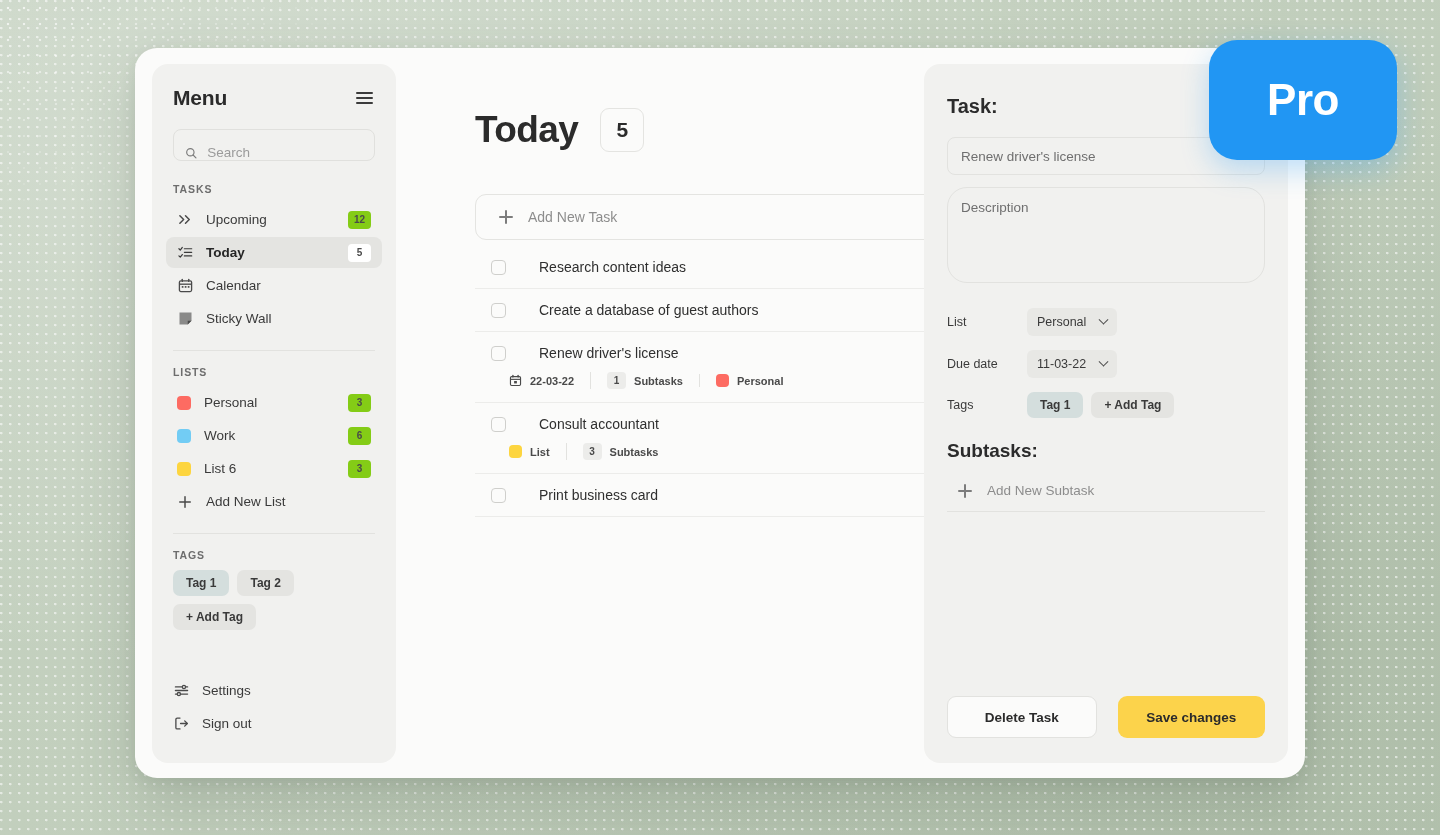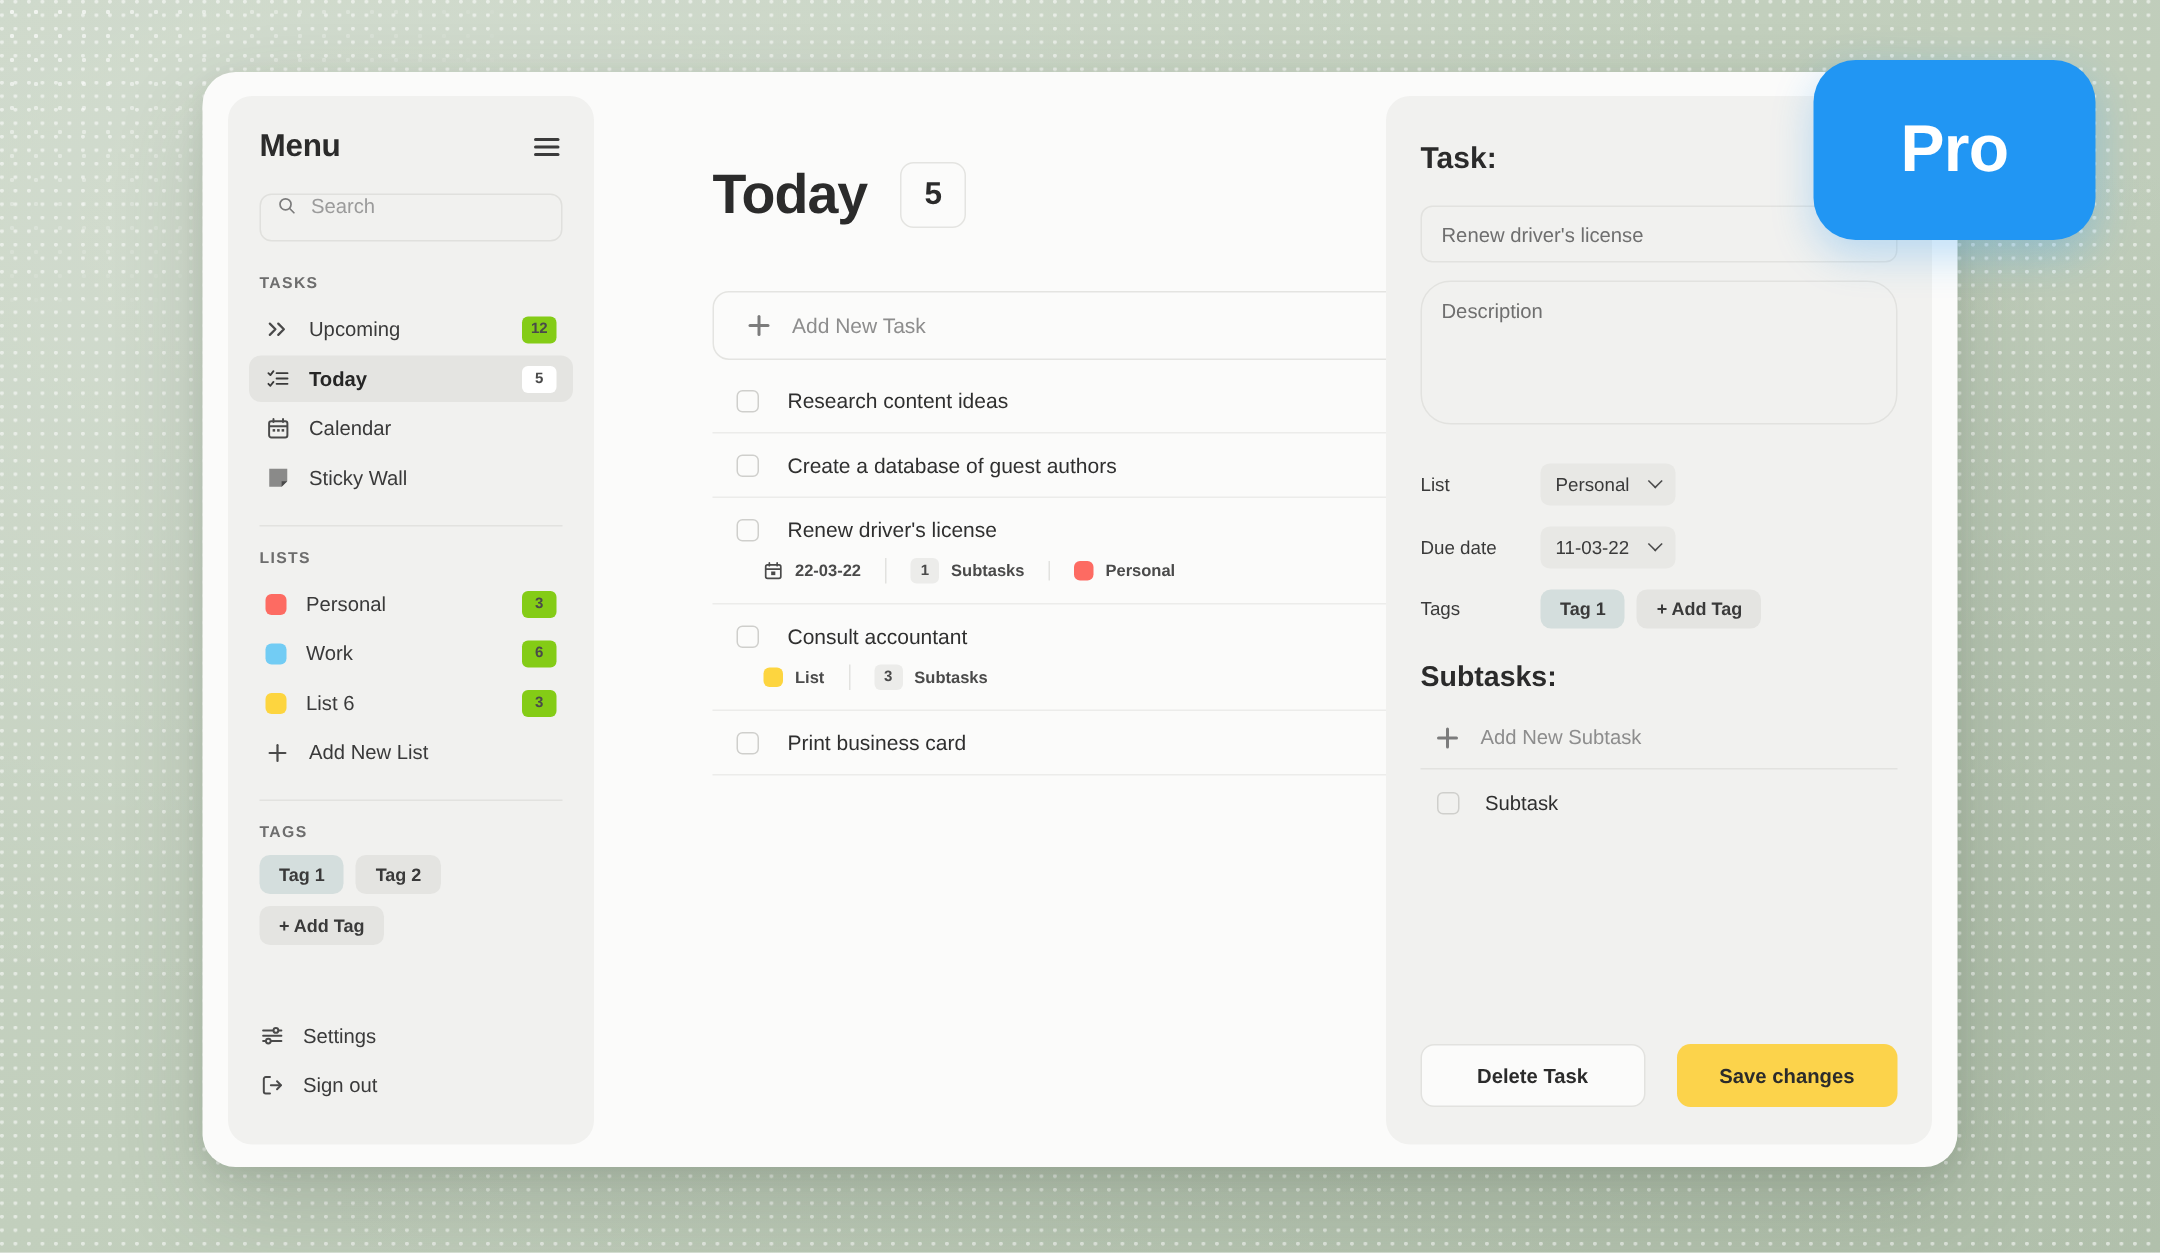--- a/index.html
+++ b/index.html
@@ -53,21 +53,21 @@
     display: flex; align-items: center; justify-content: space-between;
     margin-bottom: 19px;
   }
   .menu-title {
     font-size: 21px; font-weight: 700; color: #2b2b2b; letter-spacing: -0.2px;
   }
   .hamburger { display: flex; flex-direction: column; gap: 3px; cursor: pointer; padding: 2px; }
   .hamburger span { display: block; width: 17px; height: 2px; background: #3b3b3b; border-radius: 1px; }
 
   .search-box {
-    display: flex; align-items: flex-start; gap: 10px;
+    display: flex; align-items: flex-end; gap: 10px;
     height: 32px; padding: 0 11px;
     border: 1px solid #e0e0dd; border-radius: 8px;
     background: transparent; margin-bottom: 22px;
   }
   .search-box input {
     border: none; outline: none; background: transparent;
     font-family: inherit; font-size: 13.5px; color: #454545; width: 100%;
   }
   .search-box input::placeholder { color: #9b9b9b; }
 
@@ -139,21 +139,21 @@
     content: ""; position: absolute; background: #7c7c7c; border-radius: 1px;
   }
   .plus::before { left: 0; top: 6px; width: 14px; height: 2px; }
   .plus::after { left: 6px; top: 0; width: 2px; height: 14px; }
 
   .task-row {
     border-bottom: 1px solid #ececea;
     padding: 13px 0 13px 0;
     cursor: pointer;
   }
-  .task-main { display: flex; align-items: center; gap: 19px; padding-left: 16px; }
+  .task-main { display: flex; align-items: center; gap: 33px; padding-left: 16px; }
   .checkbox {
     width: 15px; height: 15px; border: 1.4px solid #cfcfcc;
     border-radius: 4px; flex-shrink: 0; cursor: pointer;
   }
   .task-name { flex: 1; font-size: 14px; color: #2f2f2f; }
   .chevron { width: 9px; height: 9px; border-right: 2px solid #4a4a4a; border-top: 2px solid #4a4a4a; transform: rotate(45deg); margin-right: 8px; flex-shrink: 0; }
 
   .task-meta { display: flex; align-items: center; gap: 0; margin: 11px 0 0 34px; }
   .meta-group { display: flex; align-items: center; gap: 8px; padding-right: 16px; }
   .meta-group + .meta-group { border-left: 1px solid #e2e2df; padding-left: 16px; }
@@ -493,24 +493,20 @@
       </span>
     </div>
 
     <div class="subtasks-title">Subtasks:</div>
 
     <div class="add-subtask">
       <span class="plus"></span>
       <span class="label">Add New Subtask</span>
     </div>
 
-    <div class="subtask-row">
-      <span class="checkbox"></span>
-      <span class="label">Subtask</span>
-    </div>
 
     <div class="detail-actions">
       <button class="btn btn-delete">Delete Task</button>
       <button class="btn btn-save">Save changes</button>
     </div>
   </aside>
 </div>
 
 <div class="pro-badge">Pro</div>
 

